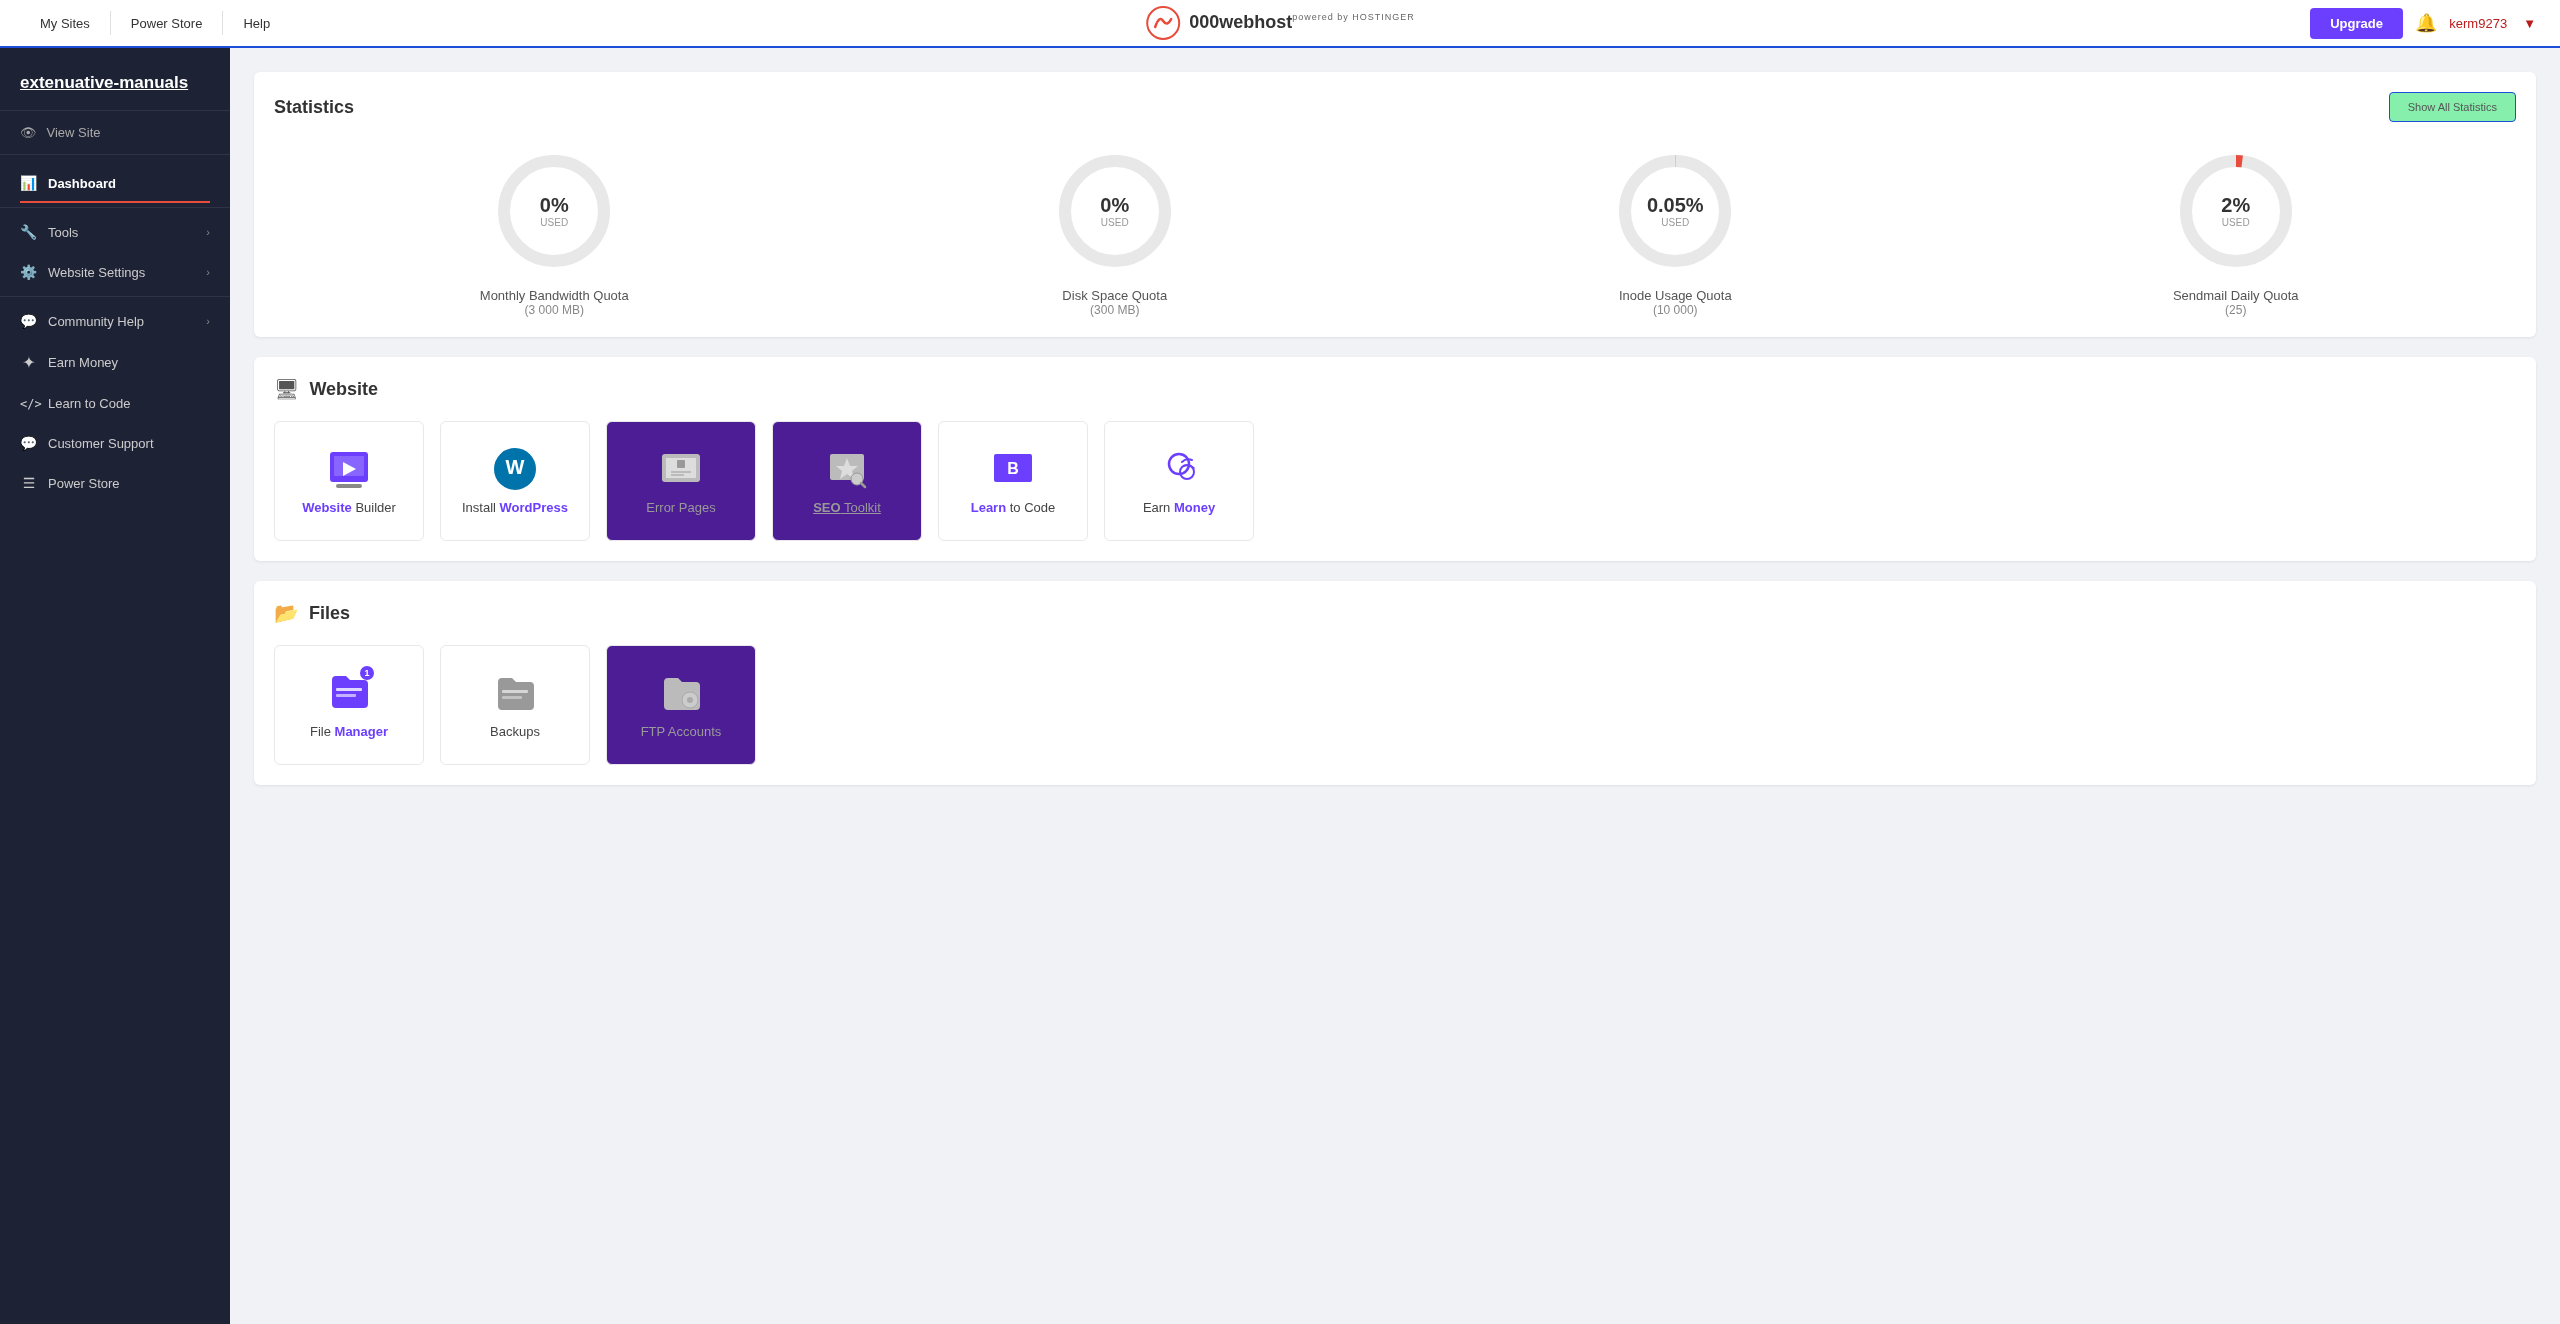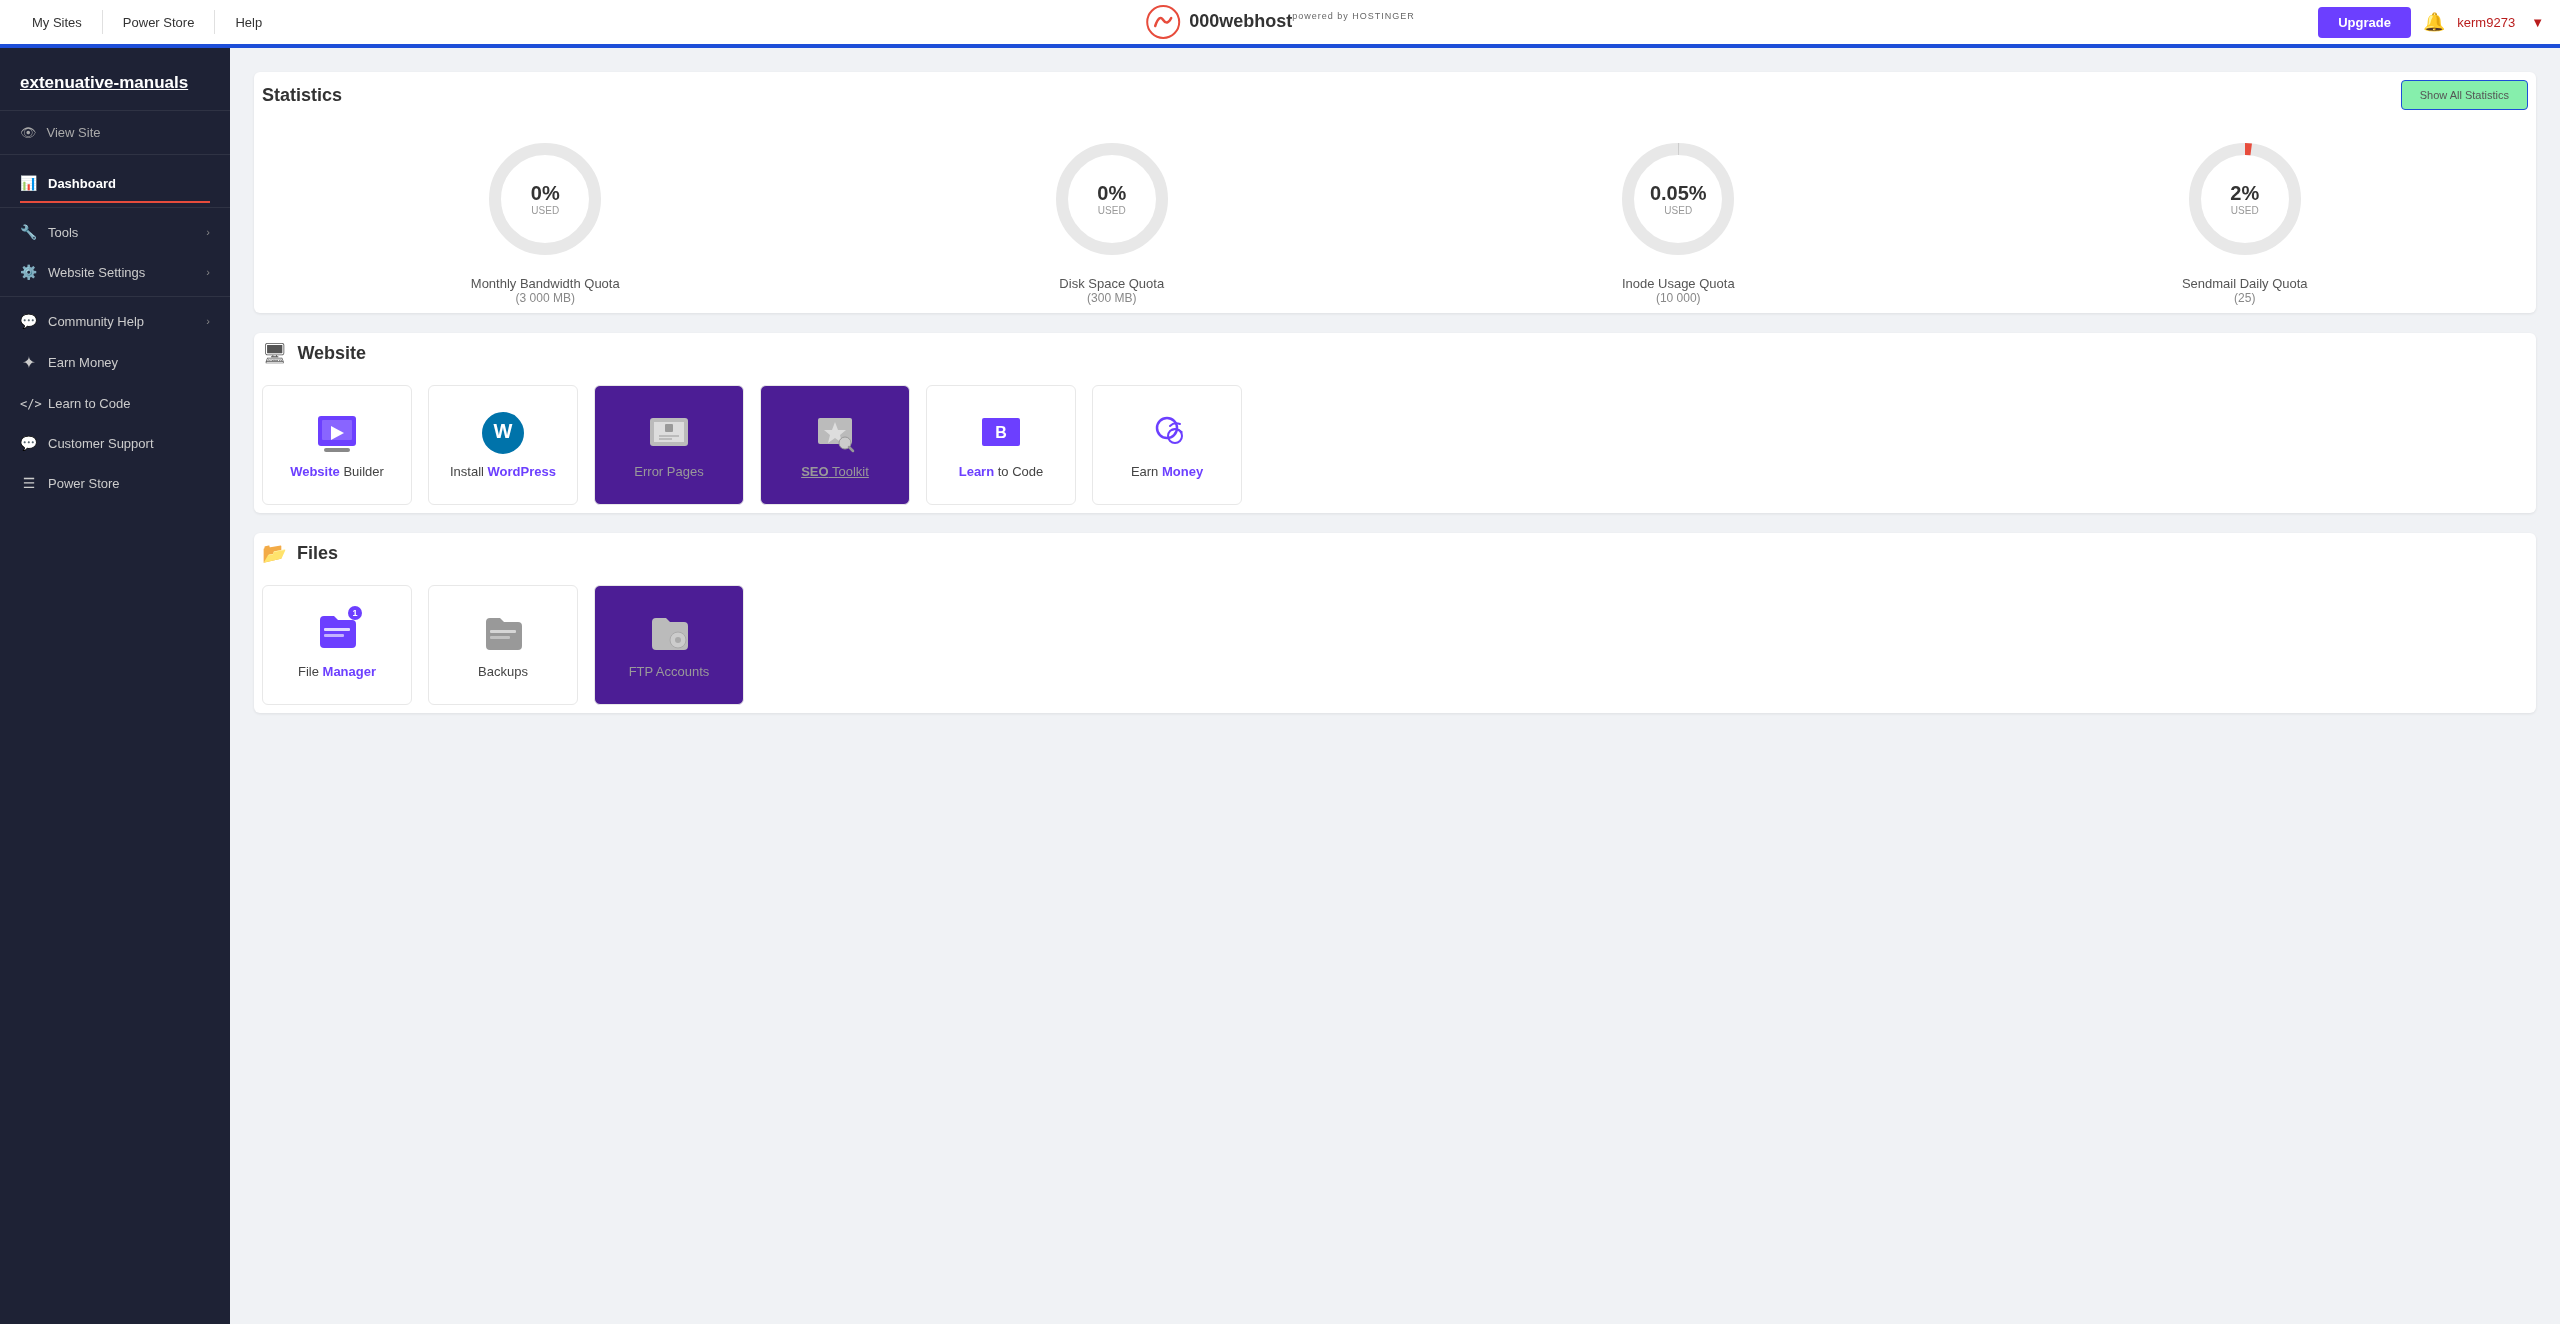--- a/index.html
+++ b/index.html
@@ -1,21 +1,21 @@
 <!DOCTYPE html>
 <html><head>
   <meta charset="utf-8">
   <style>
     * { box-sizing: border-box; margin: 0; padding: 0; }
     body { font-family: 'Segoe UI', Arial, sans-serif; background: #f0f2f5; display: flex; flex-direction: column; height: 100vh; overflow: hidden; }
 
     
     .topnav {
-      display: flex; align-items: center; background: #fff; border-bottom: 4px solid #1d4ed8;
-      padding: 0 16px; height: 48px; flex-shrink: 0; z-index: 10;
+      display: flex; align-items: center; background: #fff; border-bottom: 2px solid #1d4ed8;
+      padding: 0 24px; height: 48px; flex-shrink: 0; z-index: 10;
     }
     .topnav-links { display: flex; align-items: center; gap: 0; }
     .topnav-link {
       font-size: 13px; color: #333; padding: 0 16px; height: 48px;
       display: flex; align-items: center; cursor: pointer; border-bottom: none;
       text-decoration: none;
     }
     .topnav-brand {
       position: absolute; left: 50%; transform: translateX(-50%);
       display: flex; align-items: center; gap: 8px;
@@ -64,21 +64,21 @@
     }
     .sidebar-item .chevron { margin-left: auto; font-size: 11px; color: #888; }
     .sidebar-icon { width: 18px; text-align: center; font-size: 14px; }
     .sidebar-divider { height: 1px; background: rgba(255,255,255,0.08); margin: 4px 0; }
 
     
     .content { flex: 1; overflow-y: auto; padding: 24px; }
 
     
     .card {
-      background: #fff; border-radius: 6px; padding: 8px; margin-bottom: 20px;
+      background: #fff; border-radius: 6px; padding: 20px; margin-bottom: 20px;
       box-shadow: 0 1px 3px rgba(0,0,0,0.08);
     }
     .card-header {
       display: flex; align-items: center; justify-content: space-between;
       margin-bottom: 24px;
     }
     .card-title { font-size: 18px; font-weight: 600; color: #333; }
 
     .show-all-btn {
       border: 1px solid #1d4ed8; background: #86efac; padding: 8px 18px;

